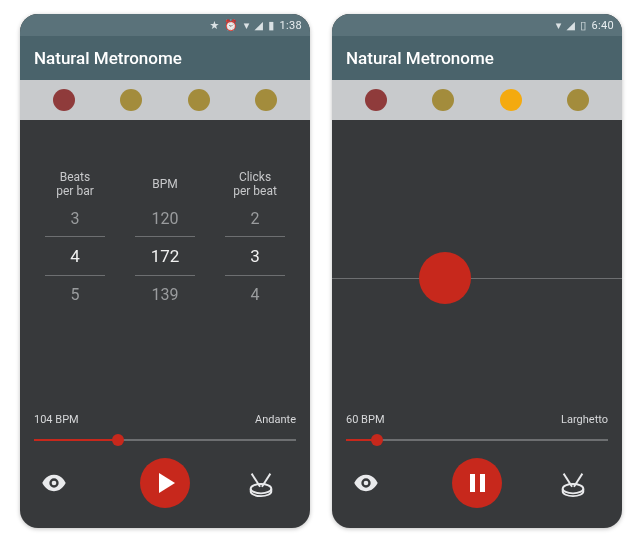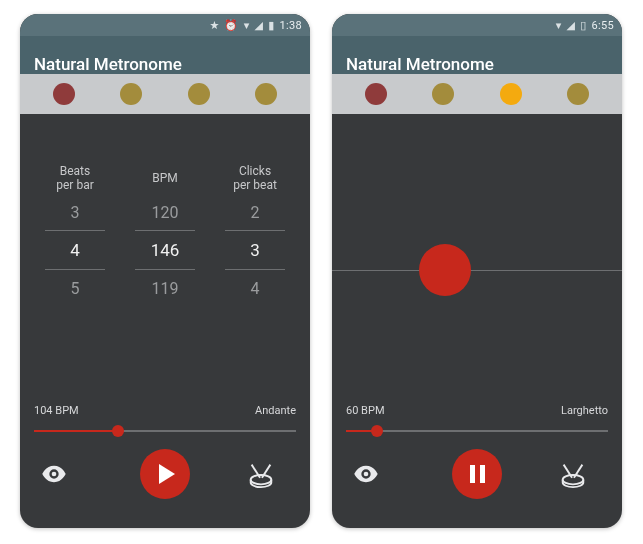--- a/index.html
+++ b/index.html
@@ -43,25 +43,25 @@
     font-size: 11px;
     display: flex;
     align-items: center;
     justify-content: flex-end;
     padding: 0 8px;
     gap: 5px;
     letter-spacing: .3px;
   }
   .statusbar .glyph { opacity: .9; }
   .appbar {
-    height: 38px;
+    height: 44px;
     background: var(--appbar-bg);
     color: #fff;
     display: flex;
-    align-items: flex-end;
+    align-items: center;
     padding: 0 14px;
     font-size: 17px;
     font-weight: 500;
   }
   .beatstrip {
     height: 40px;
     background: var(--bar-strip-bg);
     display: flex;
     align-items: center;
     justify-content: space-around;
@@ -126,21 +126,21 @@
     position: absolute;
     width: 52px; height: 52px;
     border-radius: 50%;
     background: var(--accent);
     top: calc(55% - 26px);
     left: 30%;
   }
 
   
   .footer {
-    padding: 6px 14px 29px;
+    padding: 6px 14px 20px;
   }
   .tempo-row {
     display: flex;
     justify-content: space-between;
     color: #d7d8da;
     font-size: 11px;
     margin-bottom: 6px;
   }
   .slider {
     position: relative;
@@ -202,22 +202,22 @@
       <div class="picker">
         <div class="label">Beats<br>per bar</div>
         <div class="val dim">3</div>
         <div class="val sel">4</div>
         <div class="val dim">5</div>
       </div>
 
       <div class="picker">
         <div class="label">BPM</div>
         <div class="val dim">120</div>
-        <div class="val sel">146</div>
-        <div class="val dim">119</div>
+        <div class="val sel">172</div>
+        <div class="val dim">139</div>
       </div>
 
       <div class="picker">
         <div class="label">Clicks<br>per beat</div>
         <div class="val dim">2</div>
         <div class="val sel">3</div>
         <div class="val dim">4</div>
       </div>
 
     </div>
@@ -253,21 +253,21 @@
     </div>
   </div>
 </div>
 
 <div class="phone">
 
   <div class="statusbar">
     <span class="glyph">▾</span>
     <span class="glyph">◢</span>
     <span class="glyph">▯</span>
-    <span>6:55</span>
+    <span>6:40</span>
   </div>
 
   <div class="appbar">
     <span>Natural Metronome</span>
   </div>
 
   <div class="beatstrip">
     <div class="beat-dot maroon"></div>
     <div class="beat-dot olive"></div>
     <div class="beat-dot yellow"></div>

